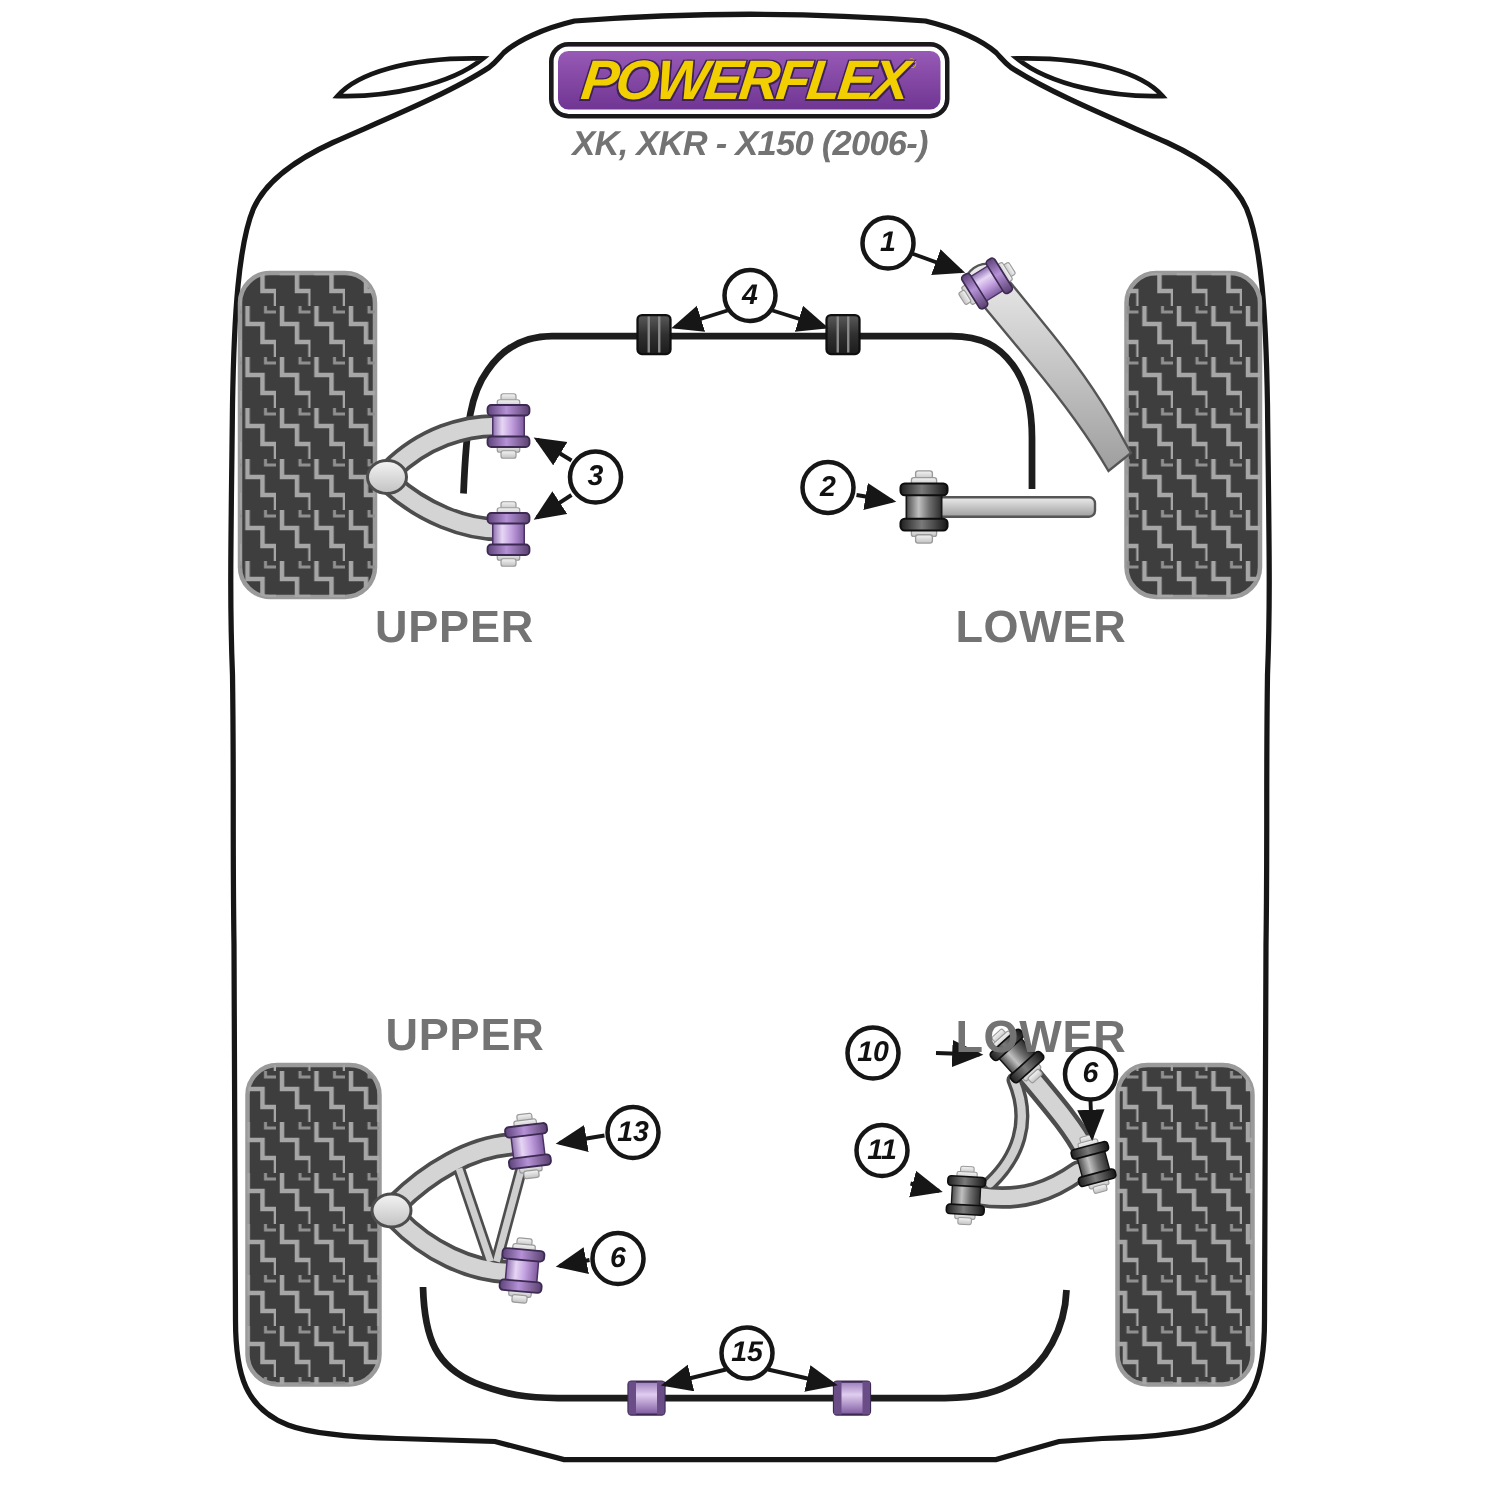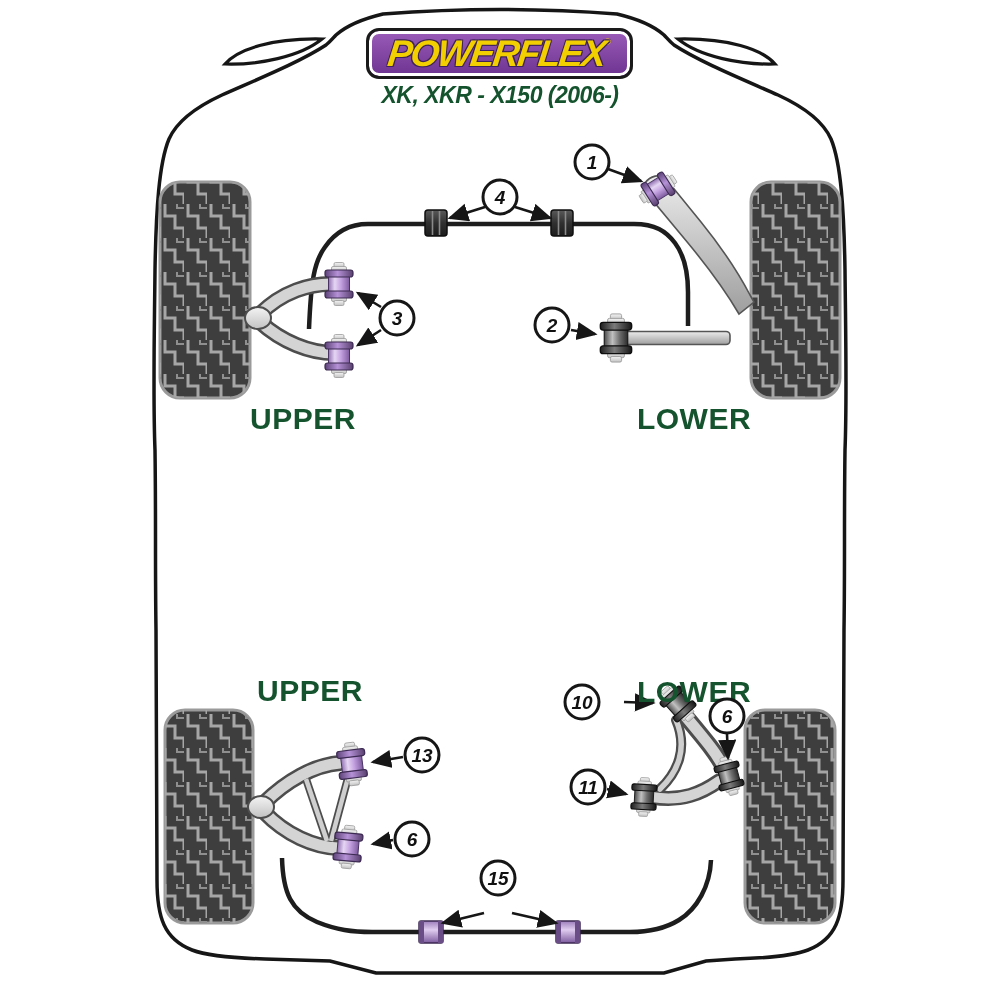--- a/index.html
+++ b/index.html
@@ -1,19 +1,19 @@
 <!DOCTYPE html>
 <html><head>
 <meta charset="utf-8">
 <style>
   html,body{margin:0;padding:0;background:#fff;}
   #stage{position:relative;width:1000px;height:1000px;background:#fff;overflow:hidden;
          font-family:"Liberation Sans",sans-serif;}
   #art{position:absolute;left:0;top:0;}
-  .txt{position:absolute;color:#14532d;white-space:nowrap;}
+  .txt{position:absolute;color:#737373;white-space:nowrap;}
   .section-label{font-weight:700;font-size:30px;letter-spacing:.5px;transform:translate(-50%,-50%);margin-top:26px;}
   .callout{position:absolute;width:37px;height:37px;transform:translate(-50%,-50%);
            background:#fff;border:3px solid #161616;border-radius:50%;
            display:flex;align-items:center;justify-content:center;
            font-style:italic;font-weight:700;font-size:19px;color:#111;box-sizing:border-box;}
   #logo{position:absolute;left:366px;top:28px;width:267px;height:51px;
         background:linear-gradient(#9a5cb8,#6d3390);border:3px solid #1a1a1a;border-radius:13px;
         box-shadow:inset 0 0 0 3px #fff;display:flex;align-items:center;justify-content:center;
         box-sizing:border-box;}
   #logo .brand{font-weight:700;font-style:italic;font-size:37px;line-height:42px;color:#f2cf00;
@@ -232,29 +232,29 @@
     </div>
 <div class="callout" style="left:397px;top:318px;">
       <span>3</span>
     </div>
 <div class="callout" style="left:500px;top:197px;">
       <span>4</span>
     </div>
 <div class="callout" style="left:582px;top:702px;">
       <span>10</span>
     </div>
-<div class="callout" style="left:588px;top:787px;align-items:center;">
+<div class="callout" style="left:588px;top:767px;align-items:center;">
       <span>11</span>
     </div>
 <div class="callout" style="left:727px;top:716px;">
       <span>6</span>
     </div>
 <div class="callout" style="left:422px;top:755px;">
       <span>13</span>
     </div>
 <div class="callout" style="left:412px;top:839px;">
       <span>6</span>
     </div>
-<div class="callout" style="left:498px;top:878px;text-align:right;">
+<div class="callout" style="left:498px;top:902px;text-align:right;">
       <span>15</span>
     </div>
 
 </div>
 
 </body></html>

